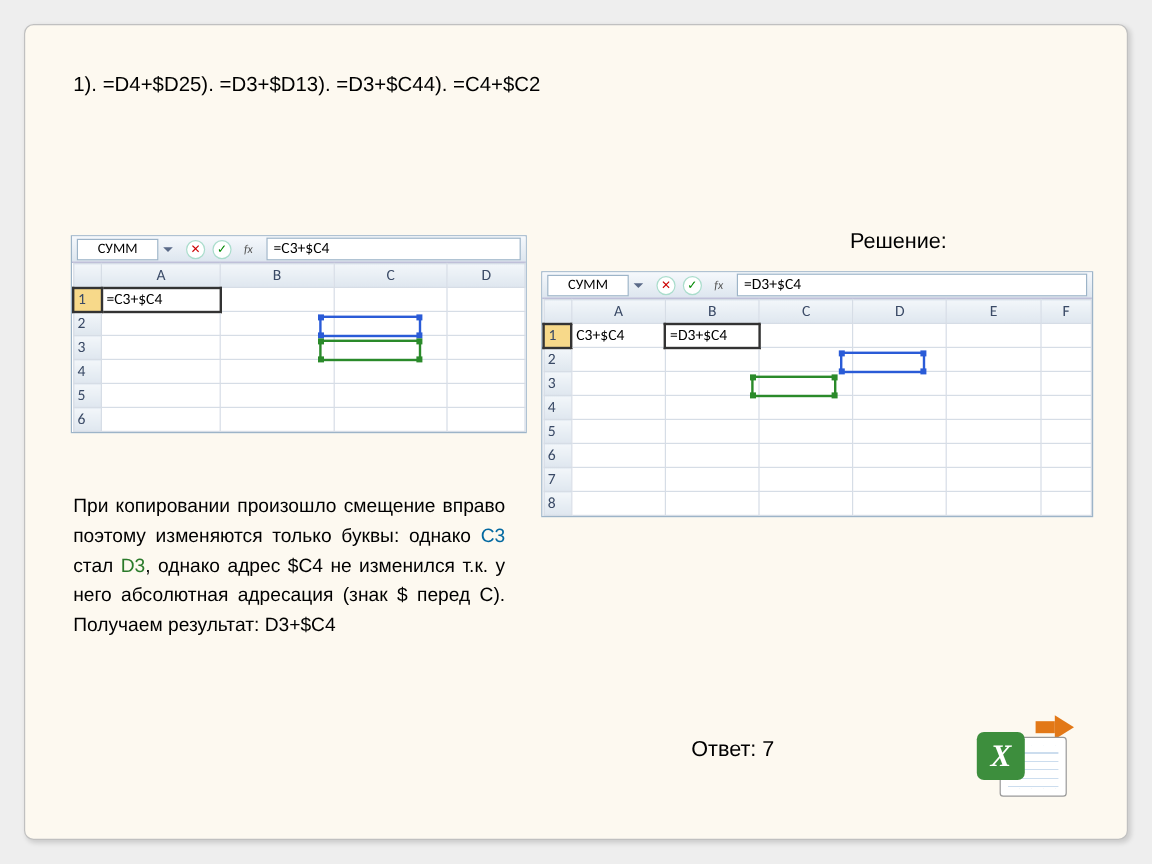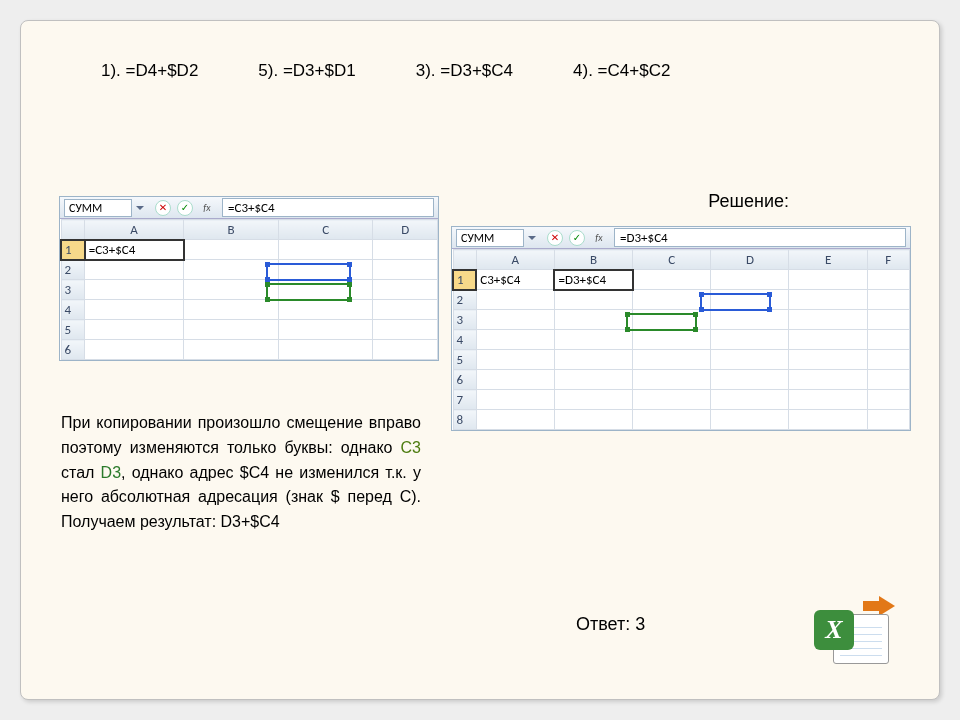--- a/index.html
+++ b/index.html
@@ -7,31 +7,31 @@
 .panel {
   position: absolute;
   top: 20px; left: 20px; right: 20px; bottom: 20px;
   background: #fdf9f0;
   border: 1px solid #c0c0c0;
   border-radius: 8px;
   box-shadow: 2px 2px 4px rgba(0,0,0,0.15);
   padding: 40px 40px 30px 40px;
 }
 .question { font-size: 18px; line-height: 1.45; margin-bottom: 22px; }
-.options { display: flex; gap: 60px; font-size: 17px; margin-bottom: 18px; margin-left: 40px; }
+.options { display: flex; font-size: 17px; margin-bottom: 18px; }
 .solution-label { position: absolute; right: 150px; top: 170px; font-size: 18px; margin-left: 48px; }
 .excel {
   position: absolute;
   background: #fff;
   border: 1px solid #9db4c8;
   font-size: 13px;
   font-family: Calibri, Arial, sans-serif;
 }
 .excel .fbar { display: flex; align-items: center; height: 22px; border-bottom: 1px solid #aac; background: linear-gradient(#f5f8fc,#dde6ef); padding: 0 4px; gap: 4px; }
-.excel .namebox { width: 68px; background: #fff; border: 1px solid #9db4c8; font-size: 12px; padding: 1px 4px; }
+.excel .namebox { width: 68px; background: #fff; border: 1px solid #9db4c8; font-size: 12px; padding: 1px 4px; text-align: center; }
 .excel .drop { width: 0; height: 0; border-left: 4px solid transparent; border-right: 4px solid transparent; border-top: 4px solid #5a6a88; margin-right: 6px; }
 .excel .fxbtn { width: 16px; height: 16px; border-radius: 50%; display: inline-flex; align-items: center; justify-content: center; font-size: 10px; color: #667; background: #fff; border: 1px solid #adc; margin: 0 1px; }
 .excel .fxbtn.cancel { color: #c00; }
 .excel .fxbtn.ok { color: #080; }
 .excel .fxbtn.fx { font-style: italic; font-weight: normal; color: #555; border: none; background: none;}
 .excel .fcontent { flex: 1; background: #fff; border: 1px solid #9db4c8; padding: 1px 5px; font-size: 13px; margin-left: 2px; }
 .excel table { border-collapse: collapse; width: 100%; }
 .excel th, .excel td { border: 1px solid #d6dde6; height: 20px; font-weight: normal; text-align: center; font-size: 13px; }
 .excel th { background: linear-gradient(#f2f6fa,#dfe7ef); color: #3a4a66; }
 .excel .rowh { background: linear-gradient(#f2f6fa,#dfe7ef); width: 22px; color: #3a4a66; }
@@ -41,21 +41,21 @@
 .excel td.active { border: 2px solid #333; text-align: left; padding-left: 3px; }
 .excel1 { top: 175px; left: 38px; width: 380px; }
 .excel2 { top: 205px; left: 430px; width: 460px; }
 .selbox { position: absolute; border: 2px solid; background: transparent; pointer-events: none;}
 .selbox .handle { position: absolute; width: 5px; height: 5px; background: inherit;}
 .selbox .h1{top:-3px;left:-3px} .selbox .h2{top:-3px;right:-3px} .selbox .h3{bottom:-3px;left:-3px} .selbox .h4{bottom:-3px;right:-3px}
 .explain {
   position: absolute; left: 40px; top: 390px; width: 360px;
   font-size: 16px; line-height: 1.55; text-align: justify;
 }
-.explain .c3 { color: #4d7c0f; }
+.explain .c3 { color: #0369a1; }
 .explain .d3 { color: #2a7a2a; }
 .answer { position: absolute; left: 555px; top: 593px; font-size: 18px; }
 .excel-icon {
   position: absolute; right: 50px; bottom: 35px; width: 75px; height: 68px;
 }
 .excel-icon .page { position: absolute; right: 0; bottom: 0; width: 56px; height: 50px; background: #fff; border: 1px solid #999; border-radius: 3px;}
 .excel-icon .page::before { content:""; position:absolute; top:6px;left:6px;right:6px;bottom:6px; background: repeating-linear-gradient(#fff,#fff 6px,#cde 6px,#cde 7px), repeating-linear-gradient(90deg,#fff,#fff 9px,#cde 9px,#cde 10px);}
 .excel-icon .x { position:absolute; left:0; top:14px; width:40px; height:40px; background:#3d8e3d; border-radius:6px; color:#fff; font: italic bold 26px/40px Georgia; text-align:center;}
 .excel-icon .arrow { position:absolute; right:-6px; top:0; width:0;height:0; border-top:10px solid transparent; border-bottom:10px solid transparent; border-left:16px solid #e27817;}
 .excel-icon .ashaft{position:absolute; right:10px; top:5px; width:16px;height:10px;background:#e27817;}
@@ -256,21 +256,21 @@
         <div class="handle h2" style="background:#2a8a2a"></div>
         <div class="handle h3" style="background:#2a8a2a"></div>
         <div class="handle h4" style="background:#2a8a2a"></div>
     </div>
   </div>
 
   <div class="explain">
     <span>При копировании произошло смещение вправо поэтому изменяются только буквы: однако </span><span class="c3">C3</span><span> стал </span><span class="d3">D3</span><span>, однако адрес $C4 не изменился т.к. у него абсолютная адресация (знак $ перед C). Получаем результат: D3+$C4</span>
   </div>
 
-  <div class="answer">Ответ: 3</div>
+  <div class="answer">Ответ: 7</div>
 
   <div class="excel-icon">
     <div class="ashaft"></div>
     <div class="arrow"></div>
     <div class="page"></div>
     <div class="x">X</div>
   </div>
 
 </div>
 

